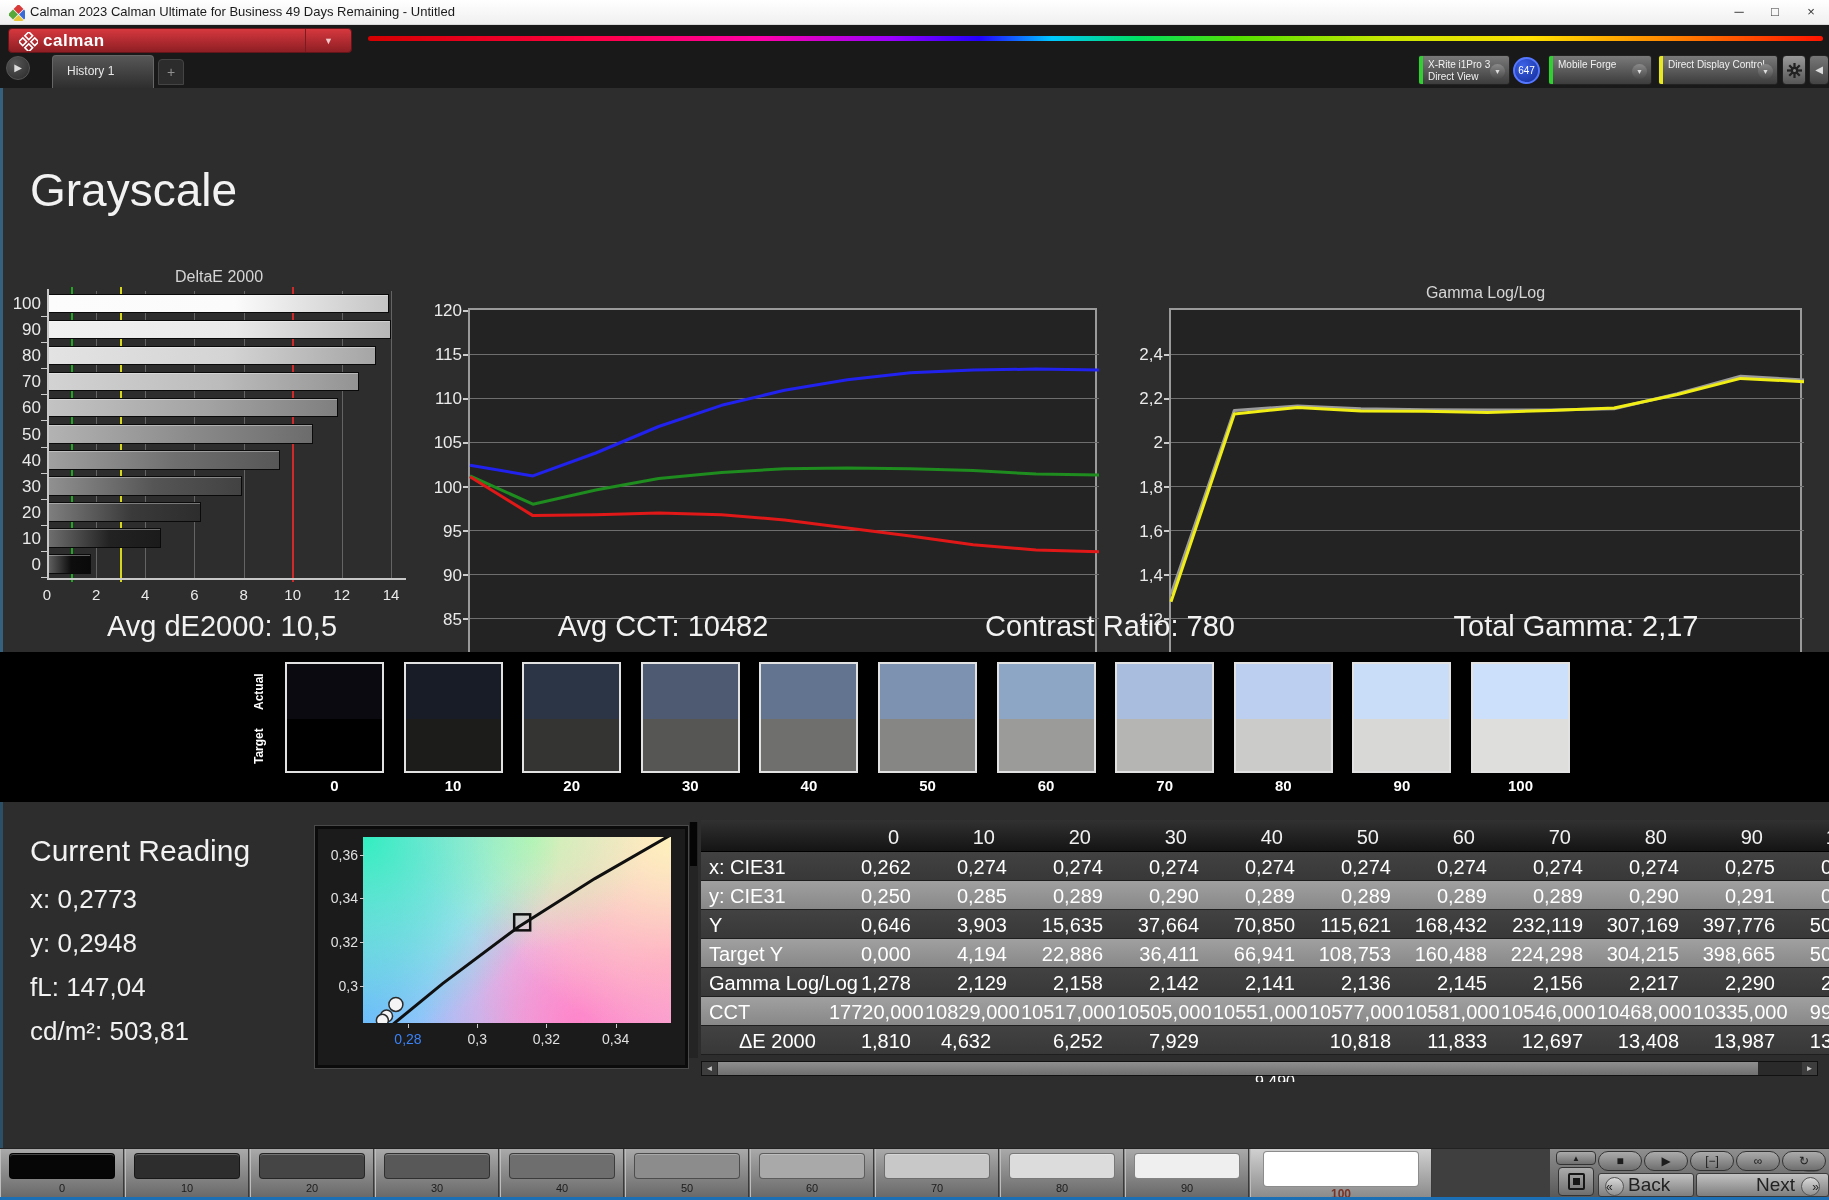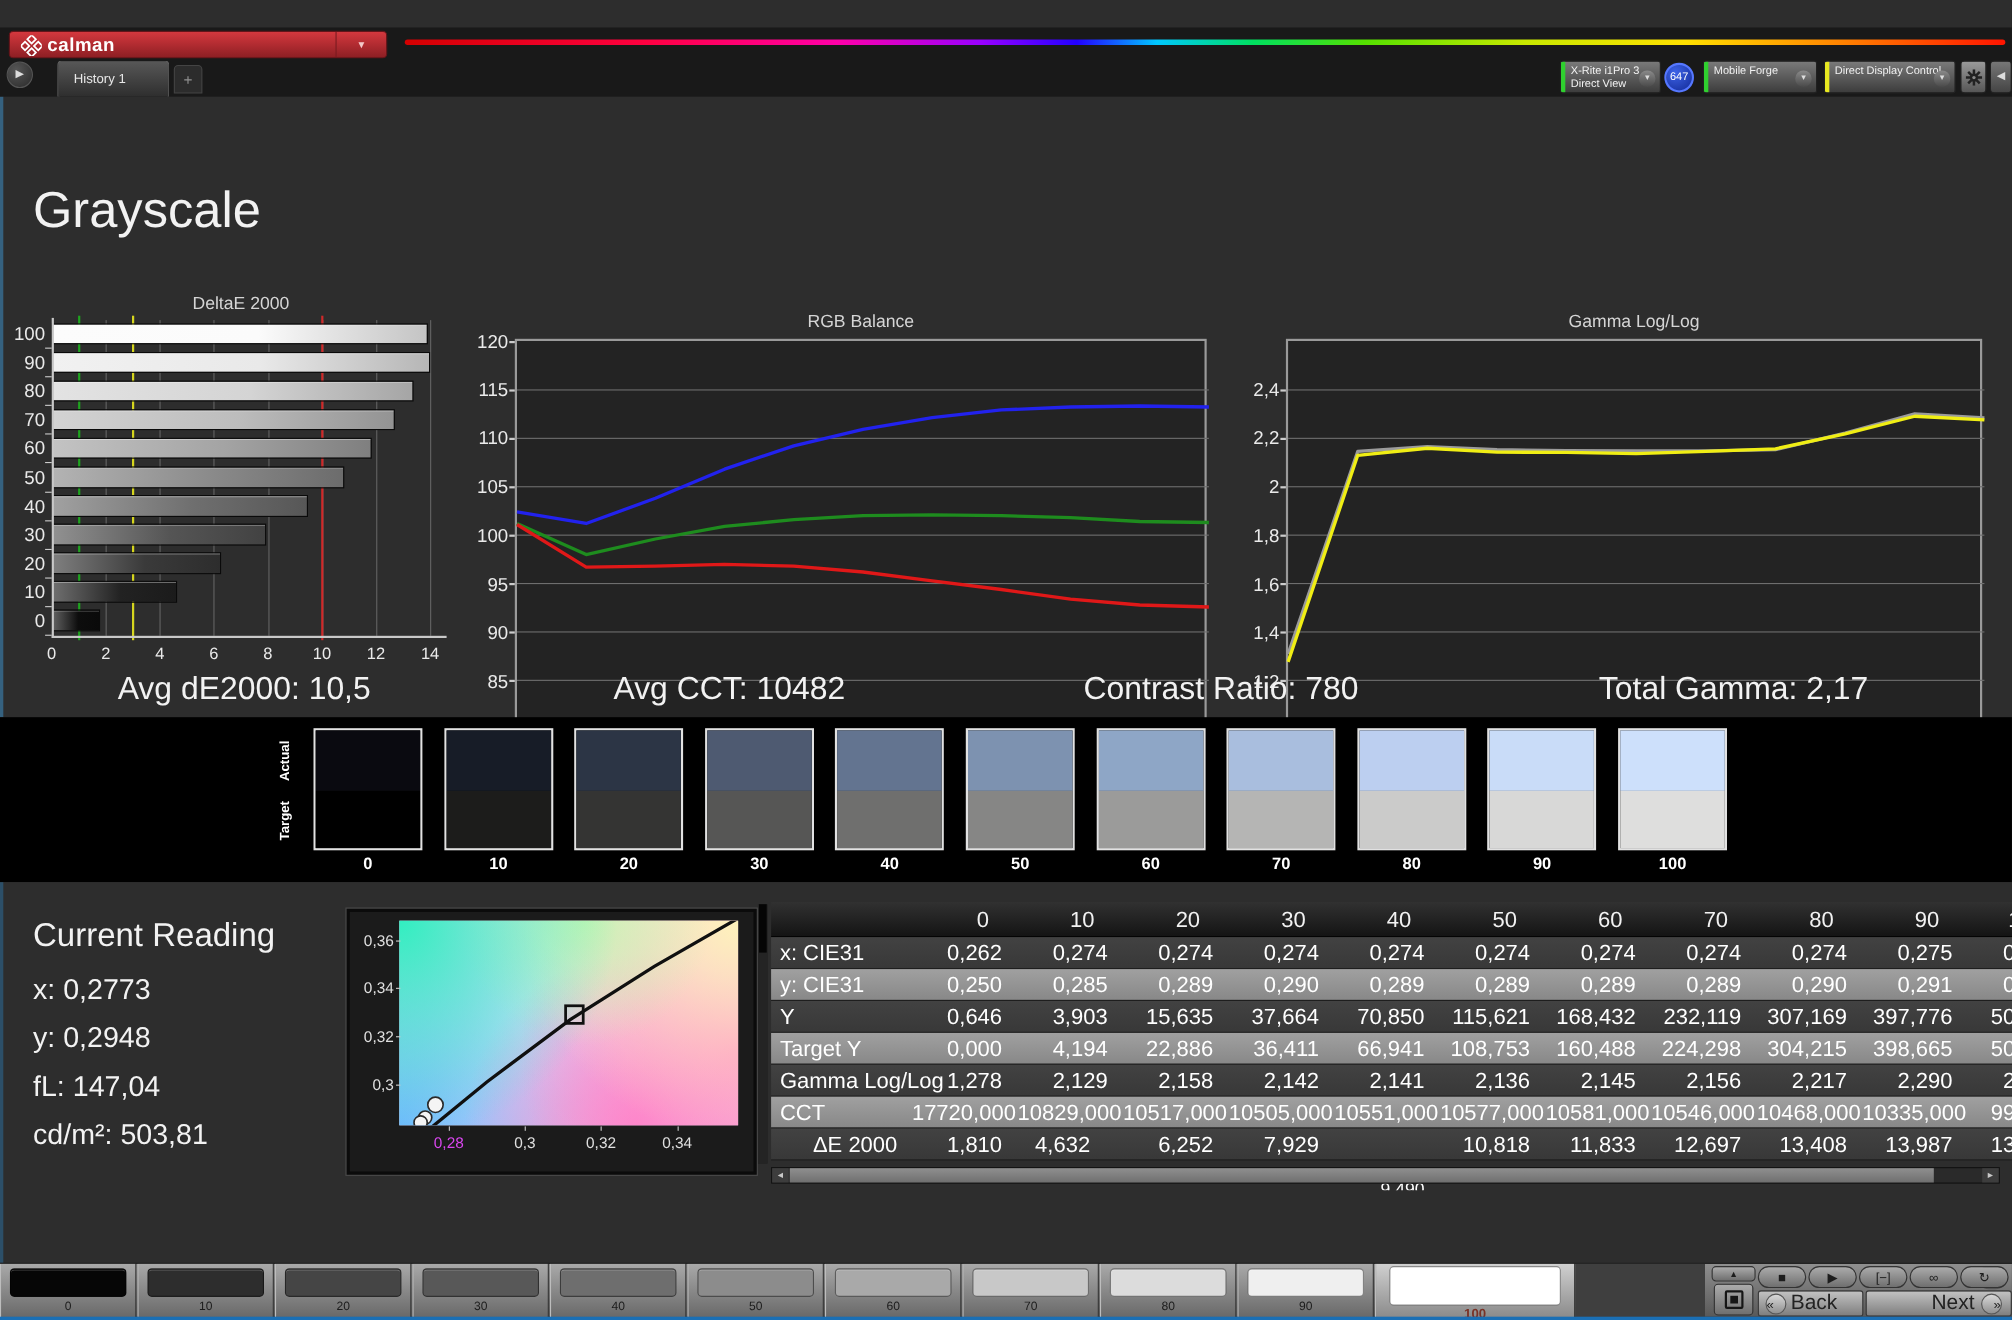--- a/index.html
+++ b/index.html
@@ -70,20 +70,32 @@
   .navbtn{position:absolute;top:24px;height:24px;background:linear-gradient(#c2c2c2,#7e7e7e);border:1px solid #3a3a3a;border-radius:3px;color:#222;
     font-size:19px;}
   .navcircle{display:inline-block;width:19px;height:19px;border-radius:50%;background:linear-gradient(#d8d8d8,#909090);border:1px solid #555;
     font-size:12px;line-height:18px;color:#222;vertical-align:middle;}
 </style>
 </head>
 <body>
 
 <div id="app">
 
+  <div class="abs" id="titlebar">
+    <svg class="abs" style="left:9px;top:5px" width="16" height="16" viewBox="0 0 16 16">
+      <rect x="6" y="0.5" width="7" height="7" fill="#d83a3a" transform="rotate(45 9.5 4)"></rect>
+      <rect x="0.5" y="6" width="7" height="7" fill="#58a83a" transform="rotate(45 4 9.5)"></rect>
+      <rect x="11.5" y="6" width="7" height="7" fill="#3a6ad8" transform="rotate(45 15 9.5)"></rect>
+      <rect x="6" y="11.5" width="7" height="7" fill="#e8c83a" transform="rotate(45 9.5 15)"></rect>
+    </svg>
+    <span class="title">Calman 2023 Calman Ultimate for Business 49 Days Remaining  - Untitled</span>
+    <span class="winbtn" style="right:72px">─</span>
+    <span class="winbtn" style="right:36px">□</span>
+    <span class="winbtn" style="right:0">×</span>
+  </div>
 
   <div class="abs" id="menubar">
     <div id="calman-btn">
       <svg class="logo-glyph" width="19" height="19" viewBox="0 0 19 19">
         <g fill="none" stroke="#ffffff" stroke-width="1.6">
           <rect x="7" y="1" width="5.5" height="5.5" transform="rotate(45 9.75 3.75)"></rect>
           <rect x="1" y="7" width="5.5" height="5.5" transform="rotate(45 3.75 9.75)"></rect>
           <rect x="13" y="7" width="5.5" height="5.5" transform="rotate(45 15.75 9.75)"></rect>
           <rect x="7" y="13" width="5.5" height="5.5" transform="rotate(45 9.75 15.75)"></rect>
         </g>
@@ -186,21 +198,20 @@
           <div style="position: absolute; left: 84.2857px; top: 295px; width: 28px; text-align: center; color: rgb(234, 234, 234); font-size: 15px;">4</div>
           <div style="position: absolute; left: 133.429px; top: 295px; width: 28px; text-align: center; color: rgb(234, 234, 234); font-size: 15px;">6</div>
           <div style="position: absolute; left: 182.571px; top: 295px; width: 28px; text-align: center; color: rgb(234, 234, 234); font-size: 15px;">8</div>
           <div style="position: absolute; left: 231.714px; top: 295px; width: 28px; text-align: center; color: rgb(234, 234, 234); font-size: 15px;">10</div>
           <div style="position: absolute; left: 280.857px; top: 295px; width: 28px; text-align: center; color: rgb(234, 234, 234); font-size: 15px;">12</div>
           <div style="position: absolute; left: 330px; top: 295px; width: 28px; text-align: center; color: rgb(234, 234, 234); font-size: 15px;">14</div>
         </div>
     </div>
 
     <div class="abs" style="left:417px;top:196px;width:730px;height:320px">
-      <div class="chart-title" style="left:48px;top:0;width:629px">RGB Balance</div>
       <div class="plot framed" id="rgb-plot" style="left:48px;top:24px;width:629px;height:353px">
           <div style="position: absolute; left: -50px; top: 344px; width: 42px; text-align: right; color: rgb(234, 234, 234); font-size: 17px;">80</div>
           <div style="position: absolute; left: -7px; top: 352.5px; width: 5px; height: 2px; background: rgb(204, 204, 204);"></div>
           <div style="position: absolute; left: 0px; top: 308.375px; width: 629px; height: 1px; background: rgb(110, 110, 110);"></div>
           <div style="position: absolute; left: -50px; top: 299.875px; width: 42px; text-align: right; color: rgb(234, 234, 234); font-size: 17px;">85</div>
           <div style="position: absolute; left: -7px; top: 308.375px; width: 5px; height: 2px; background: rgb(204, 204, 204);"></div>
           <div style="position: absolute; left: 0px; top: 264.25px; width: 629px; height: 1px; background: rgb(110, 110, 110);"></div>
           <div style="position: absolute; left: -50px; top: 255.75px; width: 42px; text-align: right; color: rgb(234, 234, 234); font-size: 17px;">90</div>
           <div style="position: absolute; left: -7px; top: 264.25px; width: 5px; height: 2px; background: rgb(204, 204, 204);"></div>
           <div style="position: absolute; left: 0px; top: 220.125px; width: 629px; height: 1px; background: rgb(110, 110, 110);"></div>
@@ -392,21 +403,21 @@
         </div>
       <div id="cie-labels">
           <div style="position: absolute; left: 4px; top: 148.8px; width: 36px; text-align: right; color: rgb(224, 224, 224); font-size: 14px;">0,3</div>
           <div style="position: absolute; left: 42px; top: 156.8px; width: 4px; height: 1px; background: rgb(204, 204, 204);"></div>
           <div style="position: absolute; left: 4px; top: 105.035px; width: 36px; text-align: right; color: rgb(224, 224, 224); font-size: 14px;">0,32</div>
           <div style="position: absolute; left: 42px; top: 113.035px; width: 4px; height: 1px; background: rgb(204, 204, 204);"></div>
           <div style="position: absolute; left: 4px; top: 61.2706px; width: 36px; text-align: right; color: rgb(224, 224, 224); font-size: 14px;">0,34</div>
           <div style="position: absolute; left: 42px; top: 69.2706px; width: 4px; height: 1px; background: rgb(204, 204, 204);"></div>
           <div style="position: absolute; left: 4px; top: 17.5059px; width: 36px; text-align: right; color: rgb(224, 224, 224); font-size: 14px;">0,36</div>
           <div style="position: absolute; left: 42px; top: 25.5059px; width: 4px; height: 1px; background: rgb(204, 204, 204);"></div>
-          <div style="position: absolute; left: 71.9888px; top: 202px; width: 36px; text-align: center; color: #d946ef; font-size: 14px;">0,28</div>
+          <div style="position: absolute; left: 71.9888px; top: 202px; width: 36px; text-align: center; color: #3b82f6; font-size: 14px;">0,28</div>
           <div style="position: absolute; left: 89.9888px; top: 195px; width: 1px; height: 4px; background: rgb(204, 204, 204);"></div>
           <div style="position: absolute; left: 141.202px; top: 202px; width: 36px; text-align: center; color: rgb(224, 224, 224); font-size: 14px;">0,3</div>
           <div style="position: absolute; left: 159.202px; top: 195px; width: 1px; height: 4px; background: rgb(204, 204, 204);"></div>
           <div style="position: absolute; left: 210.416px; top: 202px; width: 36px; text-align: center; color: rgb(224, 224, 224); font-size: 14px;">0,32</div>
           <div style="position: absolute; left: 228.416px; top: 195px; width: 1px; height: 4px; background: rgb(204, 204, 204);"></div>
           <div style="position: absolute; left: 279.629px; top: 202px; width: 36px; text-align: center; color: rgb(224, 224, 224); font-size: 14px;">0,34</div>
           <div style="position: absolute; left: 297.629px; top: 195px; width: 1px; height: 4px; background: rgb(204, 204, 204);"></div>
         </div>
     </div>
 

